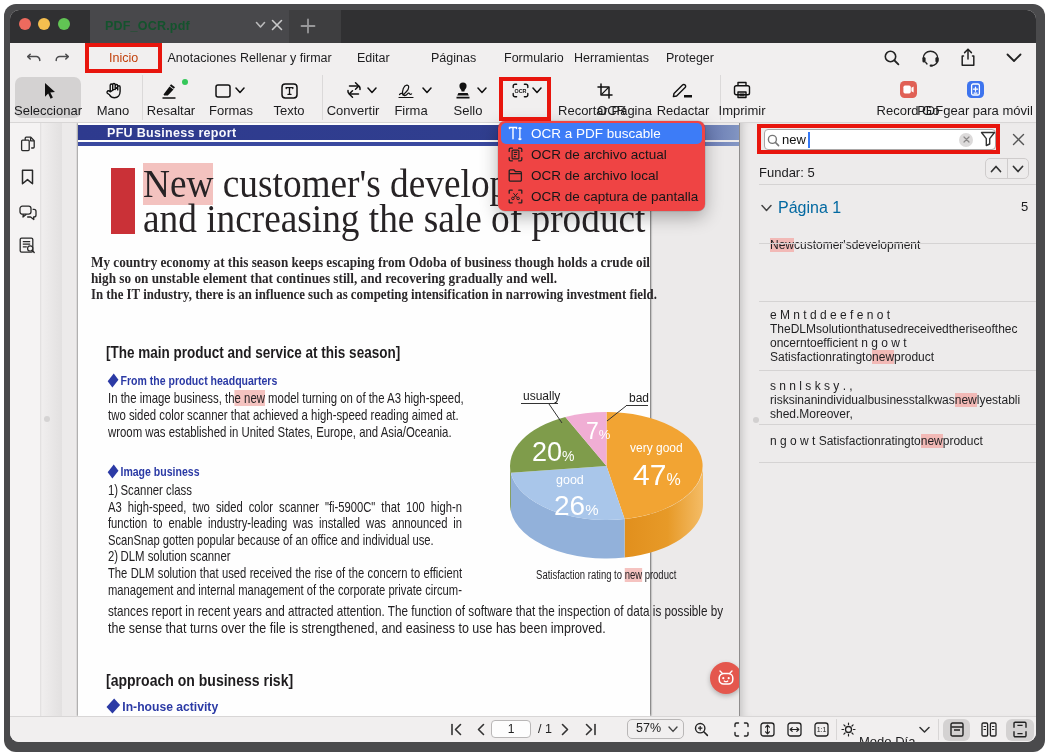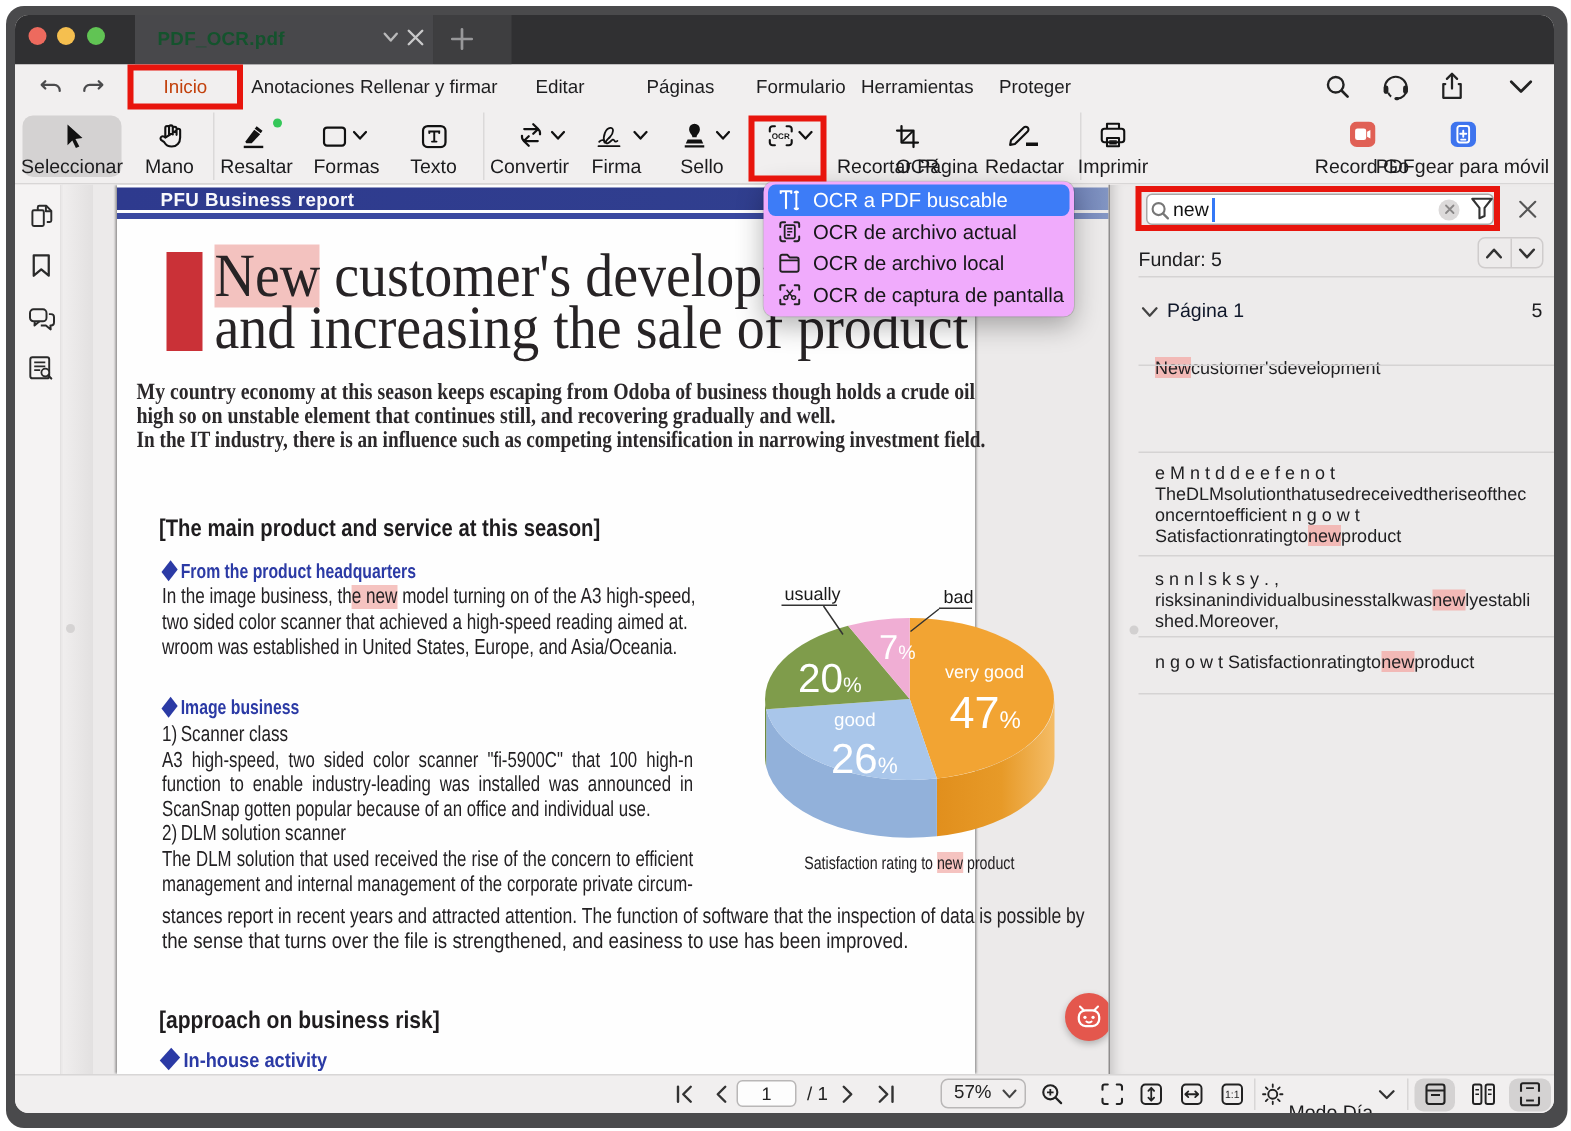--- a/index.html
+++ b/index.html
@@ -26,21 +26,21 @@
 #main { left:0; top:113px; width:1026px; height:593px; background:#eceaea; overflow:hidden; }
 #sidebar { left:0; top:0; width:31px; height:593px; background:#f5f3f3; border-right:1px solid #e3e1e1; }
 #gutter { left:32px; top:0; width:20px; height:593px; background:linear-gradient(90deg,#f0eeee,#e2e0e0); }
 #page { left:68px; top:0; width:572px; height:593px; background:#fefefe; box-shadow: -1.5px 0 1.5px rgba(0,0,0,.4), 1.5px 0 1.5px rgba(0,0,0,.4); }
 #panel { left:729px; top:0; width:297px; height:593px; background:#edebeb; border-left:1px solid #8f8d8d; box-shadow: inset 8px 0 8px -6px rgba(0,0,0,.18); }
 
 #bottombar { left:0; top:706px; width:1026px; height:26px; background:#f1efef; border-top:1px solid #d8d6d6; }
 
 .redbox { border:4px solid #e8150d; z-index:40; }
 
-#dropdown { left:499px; top:111px; width:207px; height:90px; background:#f0abfc; border-radius:7px; box-shadow:0 6px 18px rgba(0,0,0,.3), 0 0 0 .5px rgba(0,0,0,.15); z-index:30; padding:2px 3px; }
+#dropdown { left:488px; top:111px; width:207px; height:90px; background:#ef4444; border-radius:7px; box-shadow:0 6px 18px rgba(0,0,0,.3), 0 0 0 .5px rgba(0,0,0,.15); z-index:30; padding:2px 3px; }
 .ddrow { position:relative; height:21px; font-size:13.5px; color:#161618; display:flex; align-items:center; }
 .ddrow.sel { background:#3d7cf7; border-radius:5px; color:#fff; }
 .ddico { width:15px; height:15px; margin-left:7px; margin-right:8px; flex:none; }
 svg { display:block; }
 .hl { background:#f5c3c0; }
 .hl2 { background:#f2b9b6; }
 .psep { left:19px; width:278px; height:1px; background:#d5d3d3; }
 .serifline { left:13px; font-family:'Liberation Serif',serif; font-size:15.5px; font-weight:bold; color:#2b282a; line-height:16.2px; transform-origin:0 0; white-space:nowrap; }
 .res { left:30px; font-size:12px; line-height:14.1px; color:#1f1f21; white-space:nowrap; }
 .bluehead { font-size:13.5px; font-weight:bold; color:#2b3aa5; transform:scaleX(0.78); transform-origin:0 0; white-space:nowrap; }
@@ -347,21 +347,21 @@
         <svg class="abs" style="left:250px;top:42px;" width="12" height="8" viewBox="0 0 12 8">
             <path d="M1.5 6.5 L6 1.5 L10.5 6.5" fill="none" stroke="#333" stroke-width="1.7" stroke-linecap="round" stroke-linejoin="round"></path>
           </svg>
         <svg class="abs" style="left:272px;top:42px;" width="12" height="8" viewBox="0 0 12 8">
             <path d="M1.5 1.5 L6 6.5 L10.5 1.5" fill="none" stroke="#333" stroke-width="1.7" stroke-linecap="round" stroke-linejoin="round"></path>
           </svg>
         <div class="abs psep" style="top:61px;"></div>
         <svg class="abs" style="left:21px;top:81px;" width="11" height="8" viewBox="0 0 11 8">
             <path d="M1 1.5 L5.5 6.5 L10 1.5" fill="none" stroke="#444" stroke-width="1.5" stroke-linecap="round" stroke-linejoin="round"></path>
           </svg>
-        <div class="abs" style="left:38px;top:76px;font-size:13px;color:#0f172a;">Página 1</div>
+        <div class="abs" style="left:38px;top:76px;font-size:16px;color:#0369a1;">Página 1</div>
         <div class="abs" style="left:281px;top:76px;font-size:13px;color:#1c1c1e;">5</div>
         <div class="abs res" style="top:115px;"><span class="hl2">New</span>customer'sdevelopment</div>
         <div class="abs psep" style="top:120px;"></div>
         <div class="abs psep" style="top:178px;"></div>
         <div class="abs res" style="top:184.5px;">e M n t d d e e f e n o t<br>TheDLMsolutionthatusedreceivedtheriseofthec<br>oncerntoefficient n g o w t<br>Satisfactionratingto<span class="hl2">new</span>product</div>
         <div class="abs psep" style="top:246.5px;"></div>
         <div class="abs res" style="top:255.5px;">s n n l s k s y . ,<br>risksinanindividualbusinesstalkwas<span class="hl2">new</span>lyestabli<br>shed.Moreover,</div>
         <div class="abs psep" style="top:301px;"></div>
         <div class="abs res" style="top:310.5px;">n g o w t Satisfactionratingto<span class="hl2">new</span>product</div>
         <div class="abs psep" style="top:339px;"></div>

